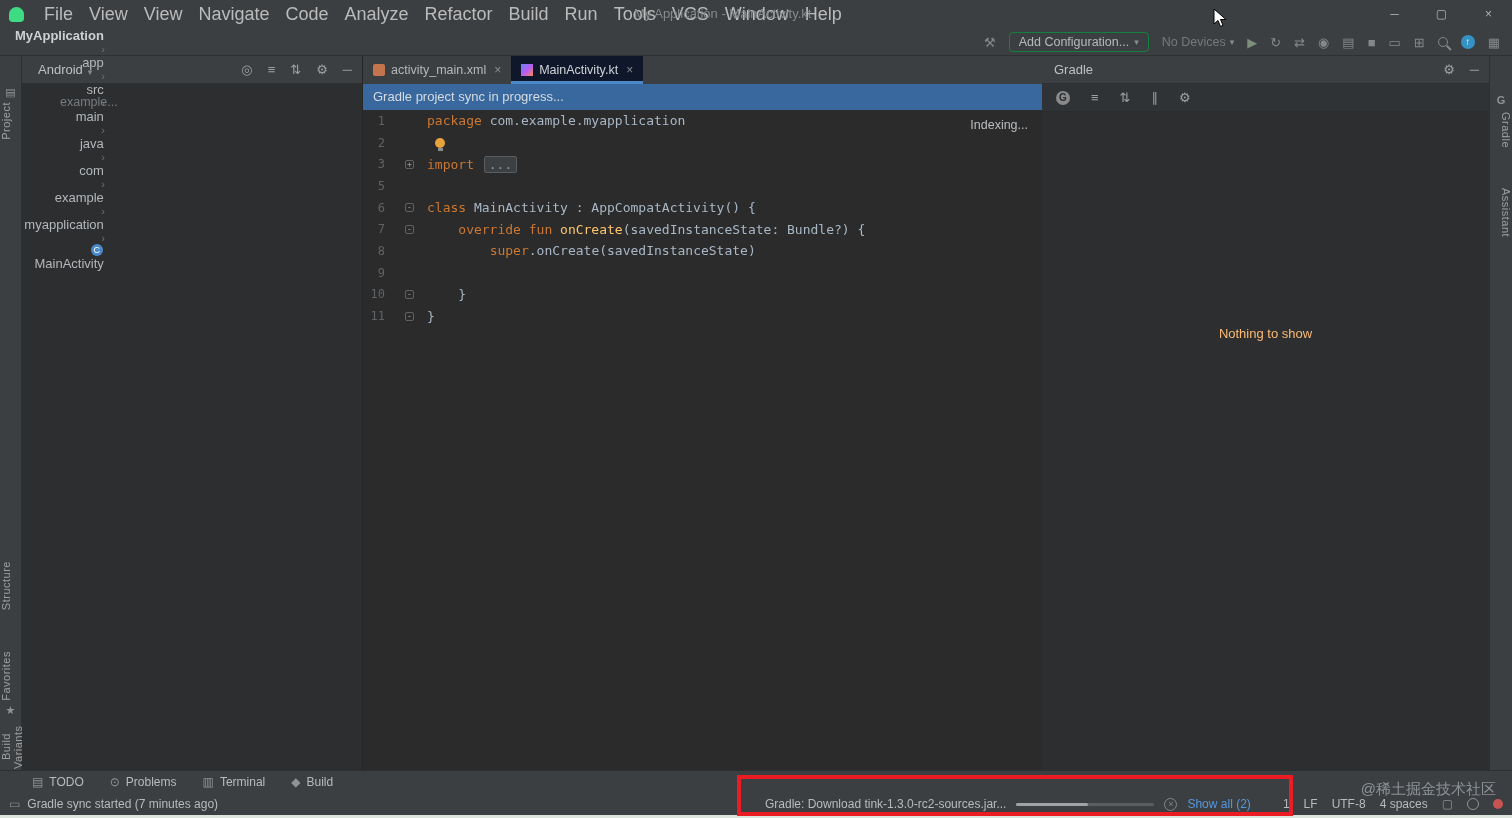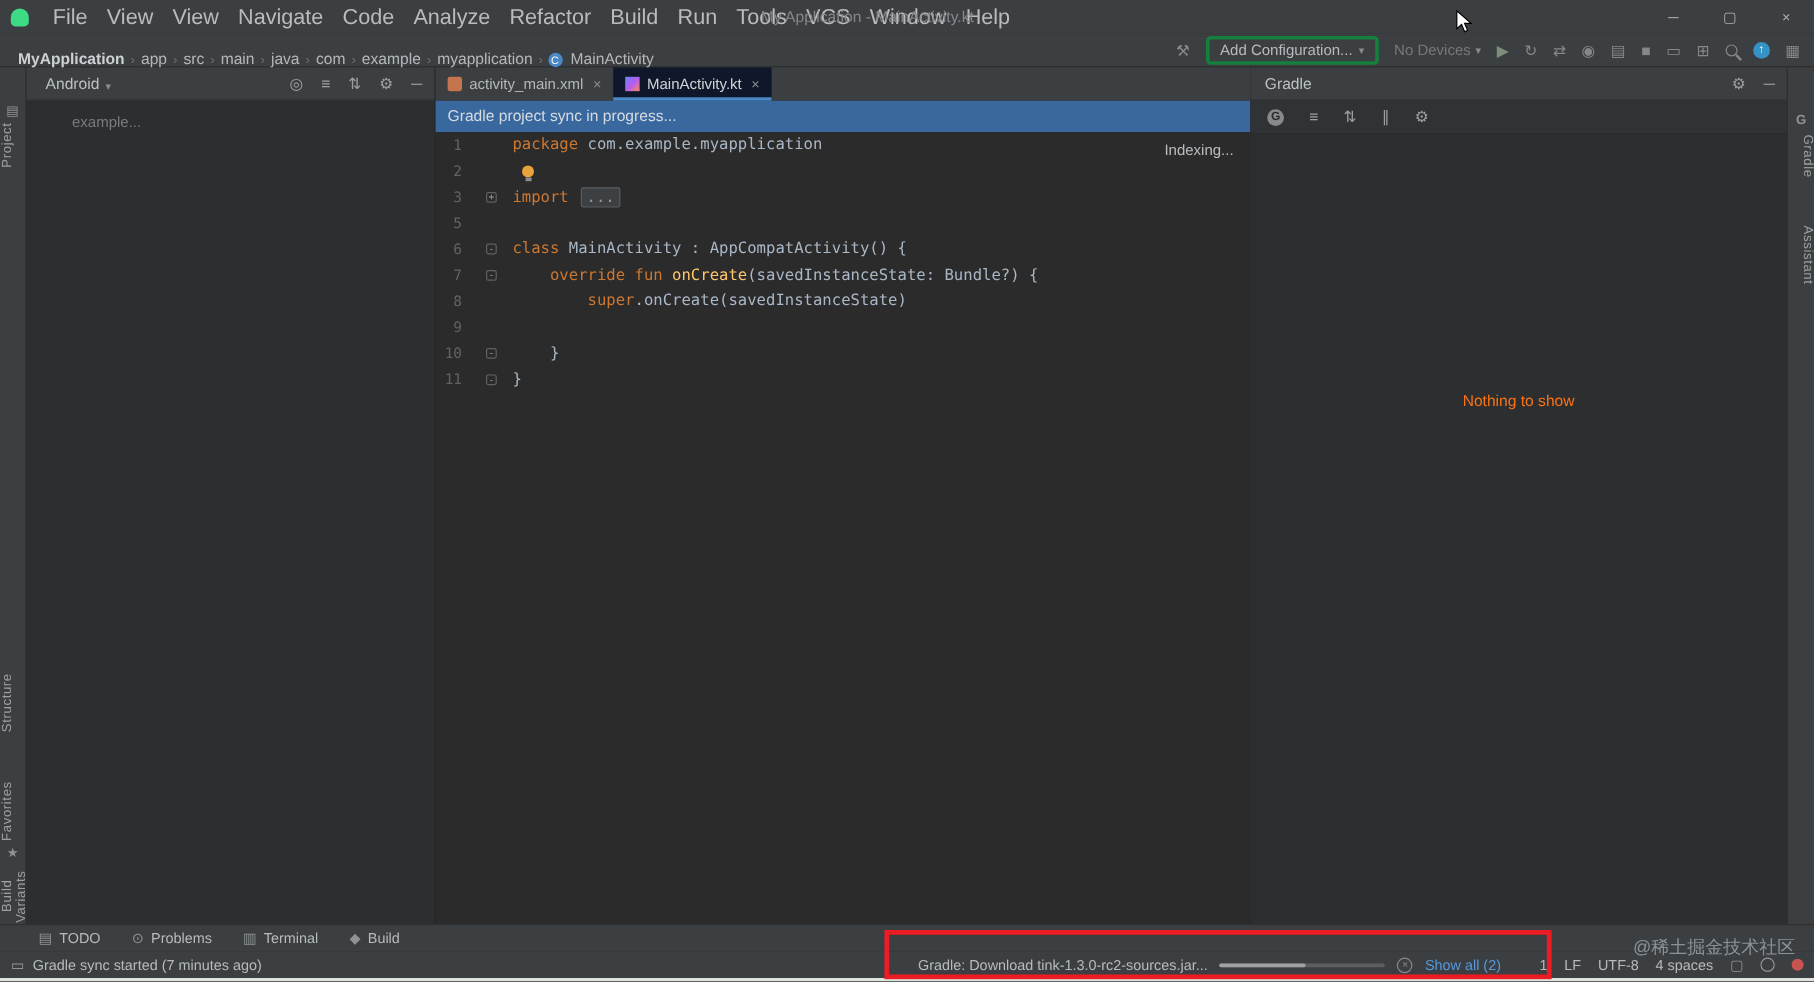--- a/index.html
+++ b/index.html
@@ -17,29 +17,29 @@
   .titlebar { position:absolute; left:0; top:0; width:100%; height:28px; background:#3c3f41; display:flex; align-items:center; z-index:5; }
   .as-logo { width:15px; height:15px; margin-left:9px; background:#3ddc84; border-radius:50% 50% 25% 25%; flex:none; }
   .menu-bar { display:flex; margin-left:12px; }
   .menu-item { padding:0 8px; font-size:18px; color:#bbbbbb; line-height:28px; cursor:default; }
   .window-title { position:absolute; left:634px; top:0; line-height:28px; font-size:13px; color:#85898c; }
   .win-controls { position:absolute; right:0; top:0; height:28px; display:flex; }
   .win-btn { width:47px; text-align:center; line-height:28px; color:#aeb1b3; font-size:12px; }
 
   
   .navbar { position:absolute; left:0; top:28px; width:100%; height:28px; background:#3c3f41; border-bottom:1px solid #2d2f30; z-index:5; }
-  .breadcrumb { position:absolute; left:12px; top:0; height:28px; display:flex; align-items:flex-end; font-size:13px; color:#b4b8bb; }
+  .breadcrumb { position:absolute; left:12px; top:0; height:28px; display:flex; align-items:flex-end; font-size:13px; color:#b4b8bb;flex-direction:column; }
   .crumb { padding:0 3px; }
   .crumb.first { font-weight:bold; color:#cdd1d4; }
   .bc-sep { color:#6f7375; font-size:11px; padding:0 2px; }
   .class-icon { width:12px; height:12px; border-radius:50%; background:#4a88c7; color:#fff; font-size:9px; line-height:12px; text-align:center; margin:0 4px 0 2px; flex:none; }
   .nav-right { position:absolute; right:12px; top:0; height:28px; display:flex; align-items:center; gap:13px; }
   .nav-icon { font-size:13px; color:#85888a; line-height:1; }
   .nav-icon.run { color:#7d8e7a; }
-  .add-config { border:3px solid #15803d; border-radius:4px; padding:2px 9px; font-size:12.5px; color:#b6babd; display:flex; align-items:center; gap:5px; }
+  .add-config { border:1px solid #15803d; border-radius:4px; padding:2px 9px; font-size:12.5px; color:#b6babd; display:flex; align-items:center; gap:5px; }
   .no-devices { color:#76797b; font-size:12.5px; display:flex; align-items:center; gap:4px; }
   .caret { font-size:9px; color:#8a8d8f; }
   .search-glass { width:10px; height:10px; border:1.5px solid #85888a; border-radius:50%; position:relative; display:inline-block; }
   .search-glass::after { content:''; position:absolute; width:6px; height:1.5px; background:#85888a; transform:rotate(45deg); right:-5px; bottom:-2px; }
   .update-dot { width:14px; height:14px; border-radius:50%; background:#3592c4; color:#fff; font-size:10px; line-height:14px; text-align:center; }
 
   
   .left-strip { position:absolute; left:0; top:56px; width:22px; height:714px; background:#3c3f41; border-right:1px solid #2d2f30; z-index:4; }
   .right-strip { position:absolute; right:0; top:56px; width:23px; height:714px; background:#3c3f41; border-left:1px solid #2d2f30; z-index:4; }
   .v-label { position:absolute; left:0; width:100%; writing-mode:vertical-rl; font-size:11px; color:#9da0a2; letter-spacing:.5px; text-align:center; }
@@ -74,21 +74,21 @@
   .foldbox { background:#3c4042; border:1px solid #5a5d5f; border-radius:2px; padding:0 4px; color:#9199a1; margin-left:2px; }
   .bulb { width:10px; height:10px; border-radius:50%; background:#e9a33c; margin-left:8px; position:relative; display:inline-block; }
   .bulb::after { content:''; position:absolute; left:2.5px; bottom:-3px; width:5px; height:3px; background:#8a8d8f; }
   .indexing { position:absolute; right:14px; top:62px; font-family:"Liberation Sans",sans-serif; font-size:12.5px; color:#b9bdc0; }
 
   
   .gradle-panel { position:absolute; left:1042px; top:56px; width:447px; height:714px; background:#2c2e30; }
   .gradle-title { margin-left:12px; font-size:13px; color:#bcc0c3; }
   .gradle-toolbar { height:28px; background:#303335; border-bottom:1px solid #2a2c2d; display:flex; align-items:center; gap:21px; padding-left:14px; }
   .g-badge { width:14px; height:14px; border-radius:50%; background:#87898b; color:#2b2b2b; font-weight:bold; font-size:10px; line-height:14px; text-align:center; }
-  .empty-text { position:absolute; left:0; top:270px; width:100%; text-align:center; color:#f97316; font-size:13px; }
+  .empty-text { position:absolute; left:0; top:270px; width:100%; text-align:center; color:#fdba74; font-size:13px; }
 
   
   .bottom-tools { position:absolute; left:0; top:770px; width:100%; height:23px; background:#3c3f41; border-top:1px solid #2d2f30; display:flex; align-items:center; gap:26px; padding-left:32px; font-size:12px; color:#b7bbbd; z-index:5; }
   .tool-btn { display:flex; align-items:center; gap:6px; }
   .tool-icon { font-size:12px; color:#8f9396; line-height:1; }
 
   
   .status-bar { position:absolute; left:0; top:793px; width:100%; height:22px; background:#3c3f41; font-size:12px; color:#b7bbbd; z-index:5; }
   .status-left { position:absolute; left:9px; top:0; height:22px; display:flex; align-items:center; gap:7px; }
   .status-mid { position:absolute; left:765px; top:0; height:22px; display:flex; align-items:center; gap:10px; }

